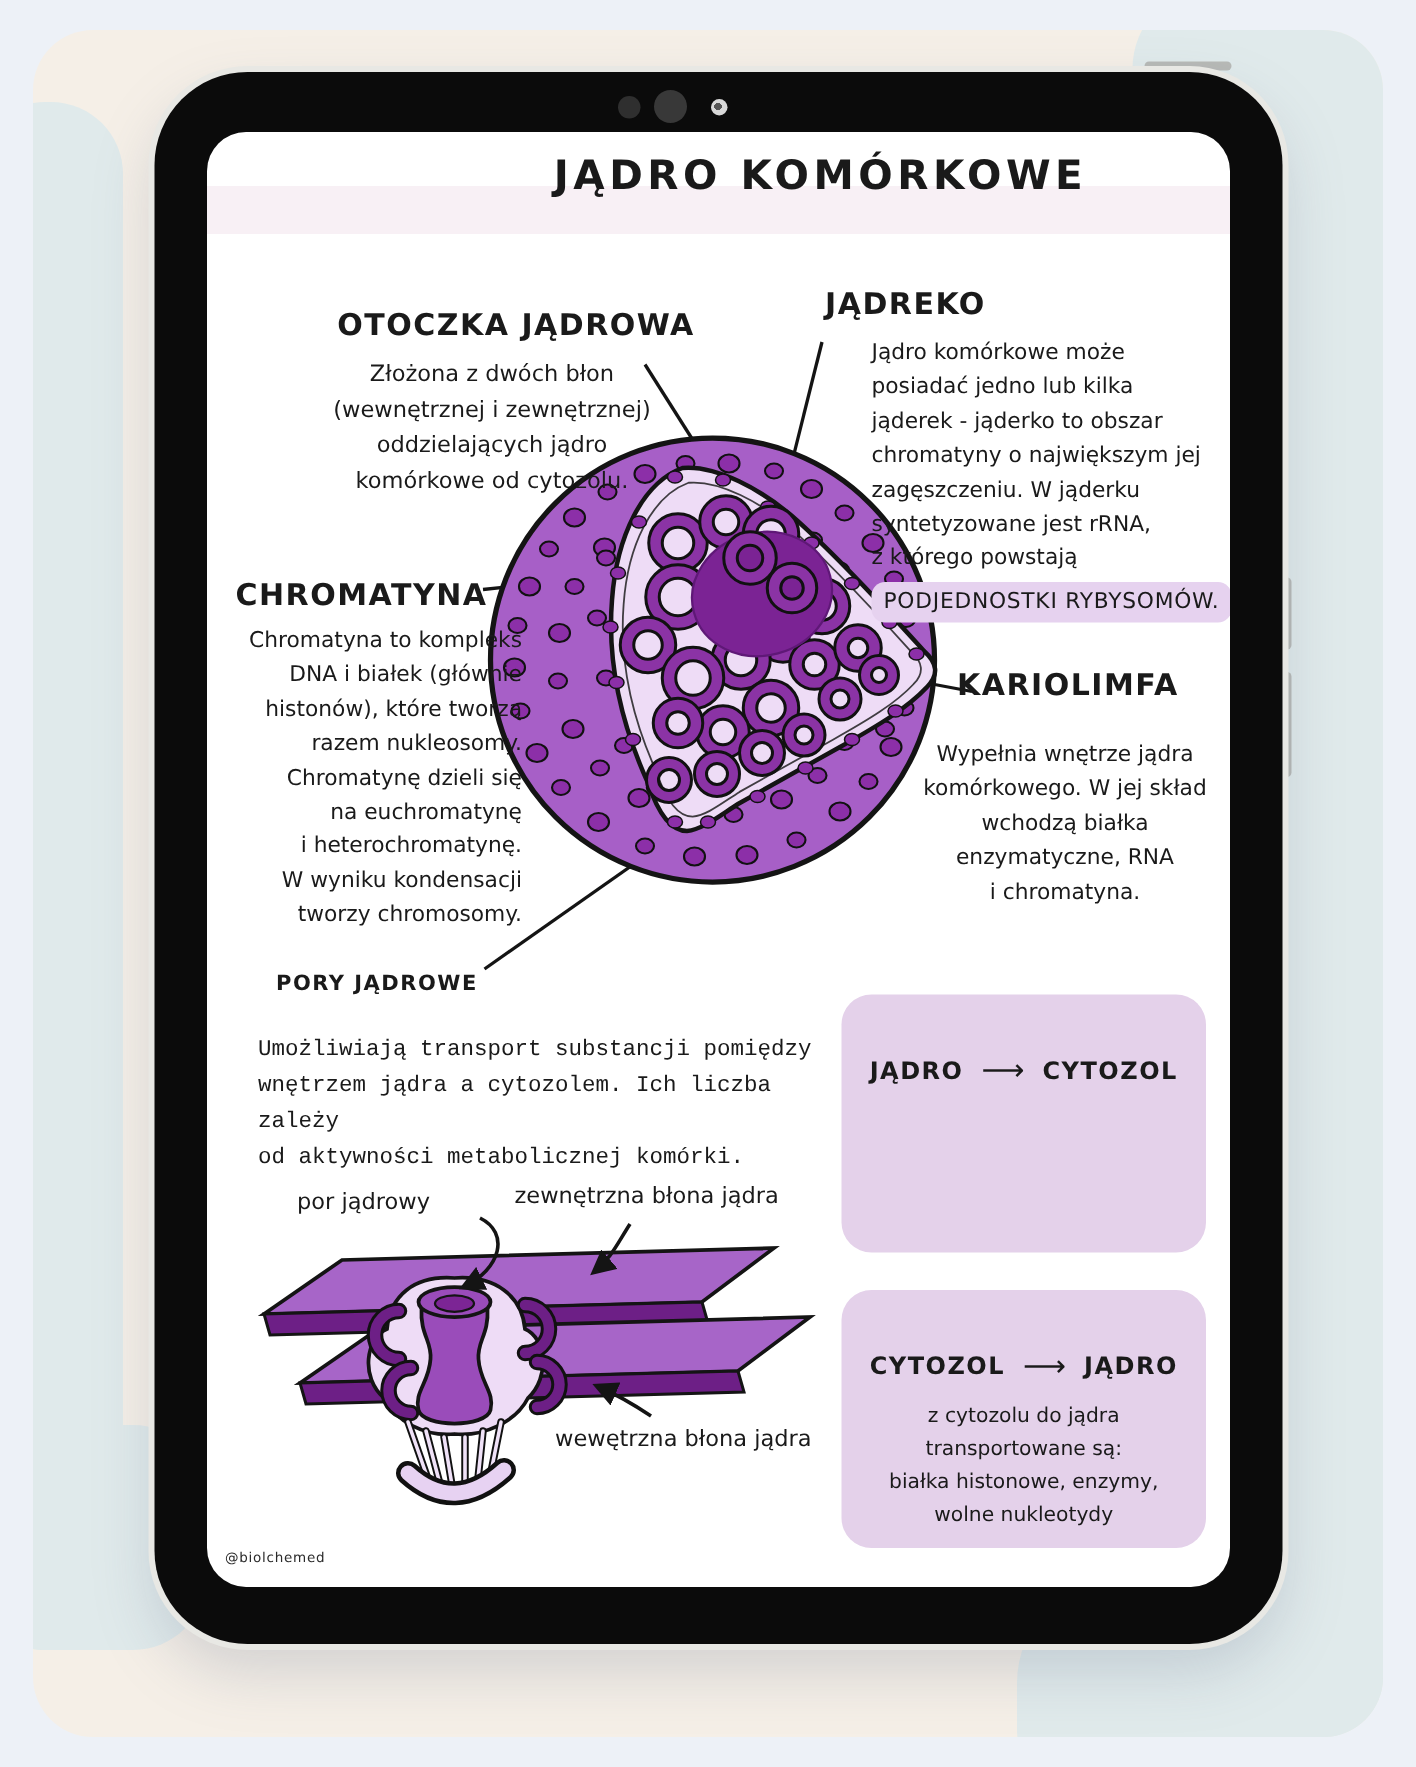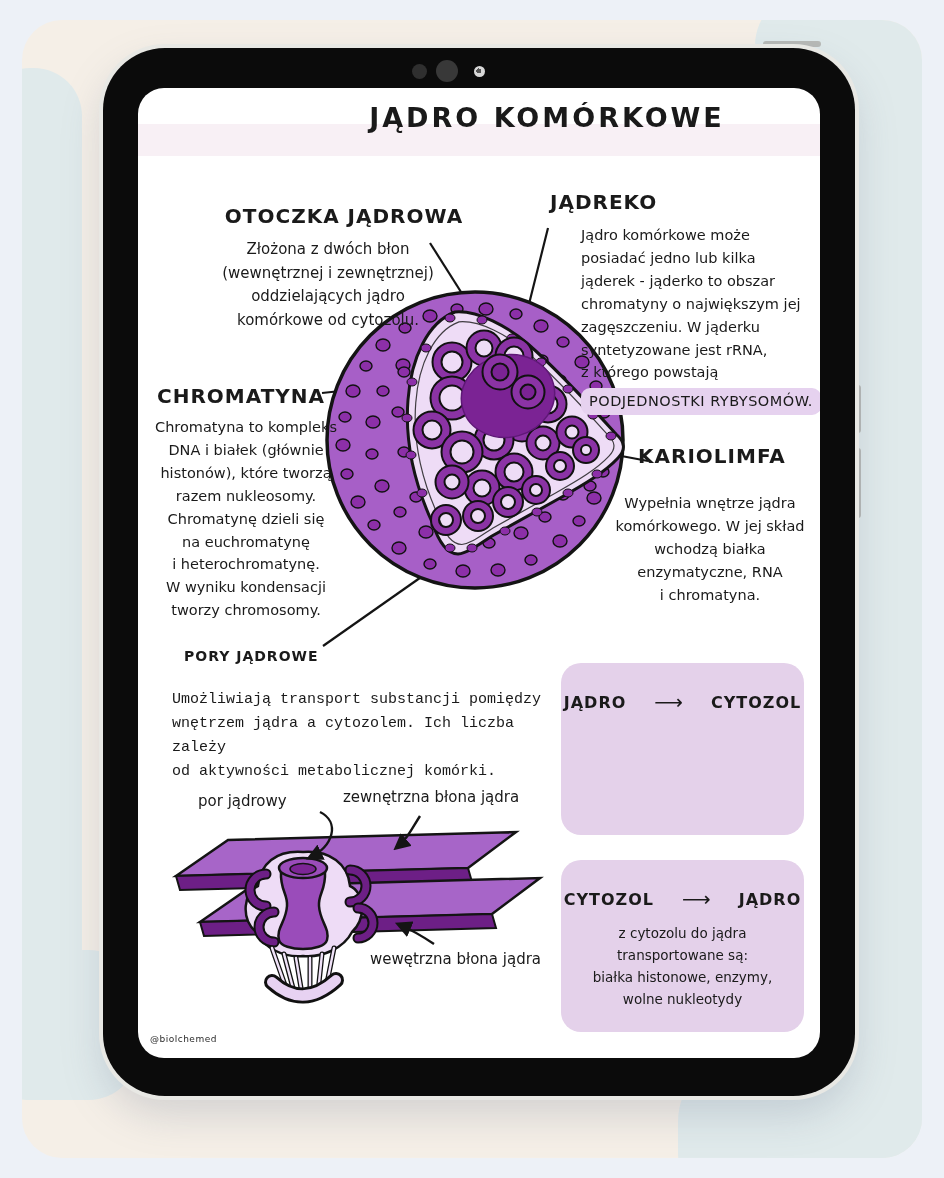--- a/index.html
+++ b/index.html
@@ -33,28 +33,28 @@
   .title-band{left:0;top:36px;width:682px;height:32px;background:#f8f0f5;}
   .title{left:0;top:14px;width:818px;text-align:center;font-size:27px;font-weight:700;letter-spacing:3px;}
   .hd{font-weight:700;letter-spacing:1px;font-size:20px;}
   .para{font-size:14.5px;line-height:1.58;white-space:pre-line;}
   .h-otoczka{left:58px;top:116px;width:296px;text-align:center;}
   .p-otoczka{left:18px;top:150px;width:344px;text-align:center;font-size:15px;}
   .h-jadreko{left:412px;top:102px;}
   .p-jadreko{left:443px;top:136px;width:250px;}
   .hl-pill{display:inline-block;background:#e6d2ef;border-radius:9px;padding:2px 8px;margin-top:4px;letter-spacing:.5px;text-align:right;}
   .h-chromatyna{left:12px;top:296px;width:182px;text-align:center;}
-  .p-chromatyna{left:6px;top:328px;width:204px;text-align:center;}
+  .p-chromatyna{left:6px;top:328px;width:204px;text-align:right;}
   .h-kariolimfa{left:500px;top:356px;width:145px;text-align:center;}
   .p-kariolimfa{left:452px;top:388px;width:240px;text-align:center;margin-top:16px;}
   .h-pory{left:46px;top:560px;font-size:14px;}
   .p-pory{left:34px;top:600px;width:390px;font-size:15px;line-height:1.6;font-family:Liberation Mono, monospace;}
   .box{left:423px;width:243px;height:172px;background:#e4d1ea;border-radius:20px;text-align:center;}
   .box1{top:575px;} .box2{top:772px;}
-  .box-head{margin-top:27px;display:flex;justify-content:center;align-items:center;gap:28px;
+  .box-head{margin-top:38px;display:flex;justify-content:center;align-items:center;gap:12px;
             font-size:16px;font-weight:700;letter-spacing:1px;}
   .arrow-glyph{font-size:20px;font-weight:400;letter-spacing:0;}
   .box-body{margin-top:12px;font-size:13.5px;line-height:1.62;white-space:pre-line;}
   .pore-label{font-size:15px;}
   .lb-por{left:60px;top:704px;} .lb-zew{left:205px;top:700px;text-align:center;} .lb-wew{left:232px;top:862px;}
   .watermark{left:12px;top:946px;font-size:9px;letter-spacing:.5px;color:#2a2a2a;}
 </style>
 </head>
 <body>
 

